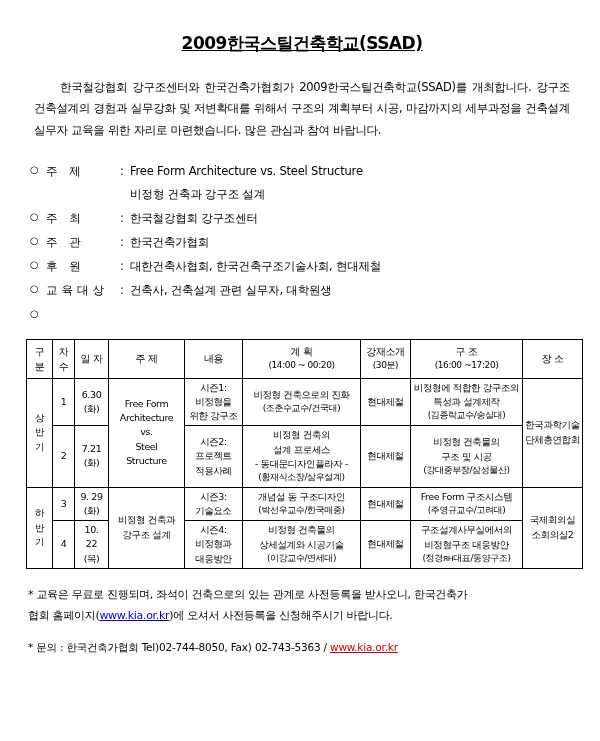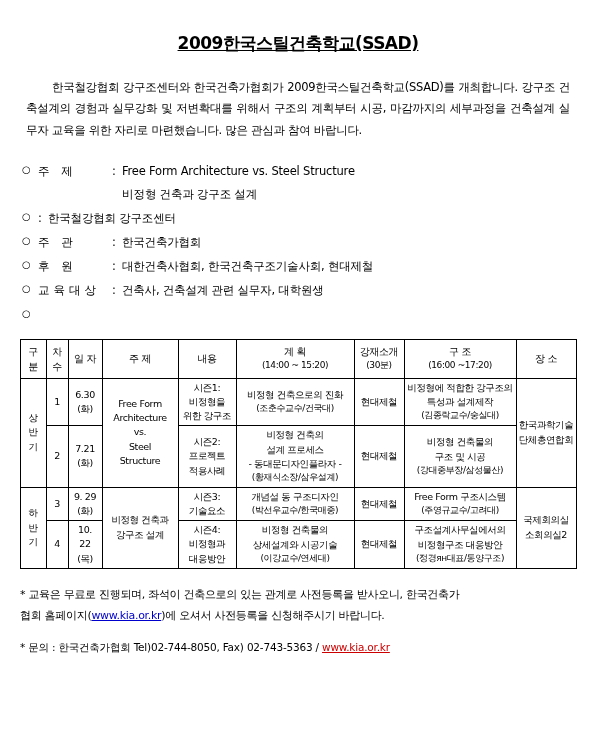--- a/index.html
+++ b/index.html
@@ -12,21 +12,21 @@
     height: 741px;
     font-family: "DejaVu Sans", "Liberation Sans", sans-serif;
     color: #000000;
     font-size: 11px;
     position: relative;
   }
   .page {
     width: 600px;
     height: 574px;
     box-sizing: border-box;
-    padding: 18px 22px 10px 18px;
+    padding: 18px 22px 10px 26px;
     position: relative;
   }
   .doc-title {
     text-align: center;
     font-size: 17px;
     font-weight: bold;
     text-decoration: underline;
     letter-spacing: -0.5px;
     margin-top: 14px;
     margin-bottom: 22px;
@@ -149,20 +149,21 @@
     <div class="info-row">
       <span class="bullet">○</span>
       <span class="label">주      제</span>
       <span class="colon">:</span>
       <span class="value">Free Form Architecture vs. Steel Structure</span>
     </div>
     <div class="subvalue">비정형 건축과 강구조 설계</div>
 
     <div class="info-row">
       <span class="bullet">○</span>
+      <span class="label">주      최</span>
       <span class="colon">:</span>
       <span class="value">한국철강협회 강구조센터</span>
     </div>
 
     <div class="info-row">
       <span class="bullet">○</span>
       <span class="label">주      관</span>
       <span class="colon">:</span>
       <span class="value">한국건축가협회</span>
     </div>
@@ -203,21 +204,21 @@
     </colgroup>
     <thead>
       <tr>
         <th>구<br>분</th>
         <th>차<br>수</th>
         <th>일 자</th>
         <th>주  제</th>
         <th>내용</th>
         <th>
           <span class="th-main">계  획</span>
-          <span class="th-sub">(14:00 ~ 15:20)</span>
+          <span class="th-sub">(14:00 ~ 00:20)</span>
         </th>
         <th>
           <span class="th-main">강재소개</span>
           <span class="th-sub">(30분)</span>
         </th>
         <th>
           <span class="th-main">구  조</span>
           <span class="th-sub">(16:00 ~17:20)</span>
         </th>
         <th>장 소</th>

